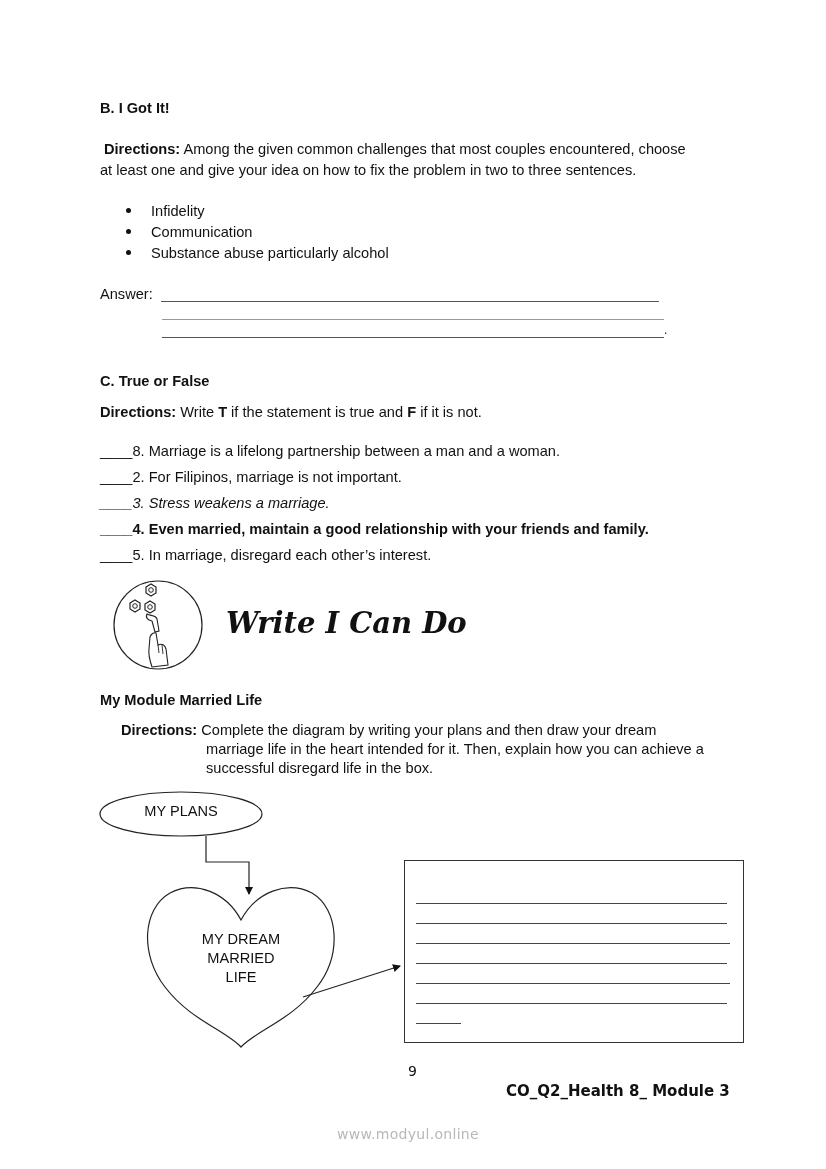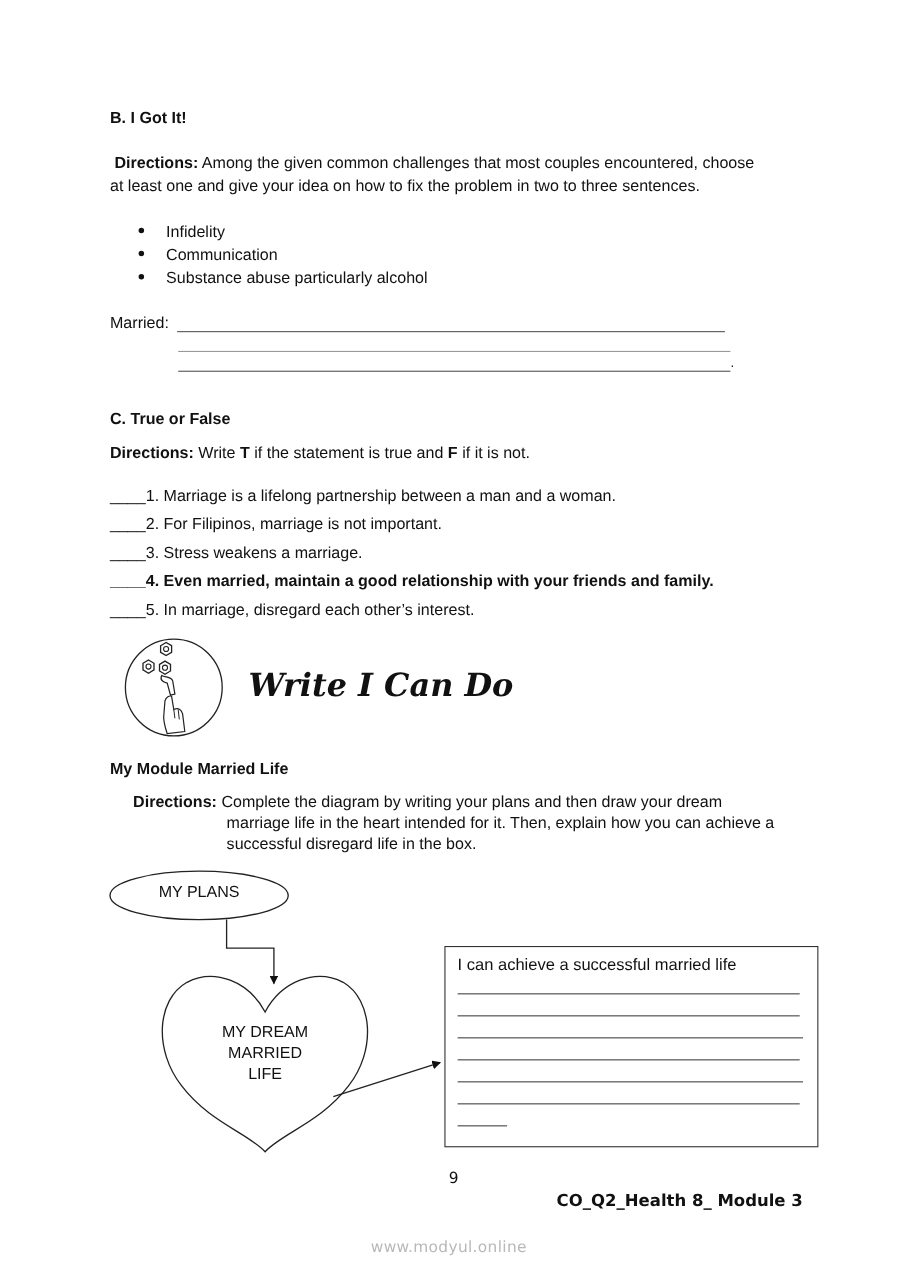--- a/index.html
+++ b/index.html
@@ -32,38 +32,38 @@
 <div class="abs line" style="left:126px; top:201px;">
   <span class="bullet-dot"></span><span>Infidelity</span>
 </div>
 <div class="abs line" style="left:126px; top:222px;">
   <span class="bullet-dot"></span><span>Communication</span>
 </div>
 <div class="abs line" style="left:126px; top:243px;">
   <span class="bullet-dot"></span><span>Substance abuse particularly alcohol</span>
 </div>
 
-<div class="abs line" style="left:100px; top:284px;">Married:</div>
+<div class="abs line" style="left:100px; top:284px;">Answer:</div>
 <div class="blank-line" style="left:161px; top:301px; width:498px;"></div>
 <div class="blank-line" style="left:162px; top:319px; width:502px; border-color:#999;"></div>
 <div class="blank-line" style="left:162px; top:337px; width:502px;"></div>
 <div class="abs" style="left:664px; top:323px; font-size:12px;">.</div>
 
 <div class="abs heading" style="left:100px; top:373px;">C. True or False</div>
 <div class="abs line" style="left:100px; top:402px;">
   <span class="bold">Directions:</span><span> Write </span><span class="bold">T</span><span> if the statement is true and </span><span class="bold">F</span><span> if it is not.</span>
 </div>
 
 <div class="abs line" style="left:100px; top:441px;">
-  <span>____</span><span>1. Marriage is a lifelong partnership between a man and a woman.</span>
+  <span>____</span><span>8. Marriage is a lifelong partnership between a man and a woman.</span>
 </div>
 <div class="abs line" style="left:100px; top:467px;">
   <span>____</span><span>2. For Filipinos, marriage is not important.</span>
 </div>
-<div class="abs line" style="left:100px; top:493px;">
+<div class="abs line" style="left:100px; top:493px;font-style:italic;">
   <span>____</span><span>3. Stress weakens a marriage.</span>
 </div>
 <div class="abs line" style="left:100px; top:519px;font-weight:bold;">
   <span>____</span><span>4. Even married, maintain a good relationship with your friends and family.</span>
 </div>
 <div class="abs line" style="left:100px; top:545px;">
   <span>____</span><span>5. In marriage, disregard each other’s interest.</span>
 </div>
 
 <svg class="abs" style="left:112px; top:579px;" width="92" height="92" viewBox="0 0 92 92">
@@ -105,21 +105,20 @@
 
 <div class="abs diagram-text" style="left:141px; top:803px; width:80px;">MY PLANS</div>
 
 <div class="abs diagram-text" style="left:181px; top:930px; width:120px; line-height:19px;">
   <div>MY DREAM</div>
   <div>MARRIED</div>
   <div>LIFE</div>
 </div>
 
 <div class="answer-box">
-  <div class="abs" style="left:11px; top:8px; font-size:15px;">I can achieve a successful married life</div>
   <div class="box-line" style="left:11px; top:42px; width:311px;"></div>
   <div class="box-line" style="left:11px; top:62px; width:311px;"></div>
   <div class="box-line" style="left:11px; top:82px; width:314px;"></div>
   <div class="box-line" style="left:11px; top:102px; width:311px;"></div>
   <div class="box-line" style="left:11px; top:122px; width:314px;"></div>
   <div class="box-line" style="left:11px; top:142px; width:311px;"></div>
   <div class="box-line" style="left:11px; top:162px; width:45px;"></div>
 </div>
 
 <div class="abs page-num" style="left:408px; top:1063px;">9</div>

